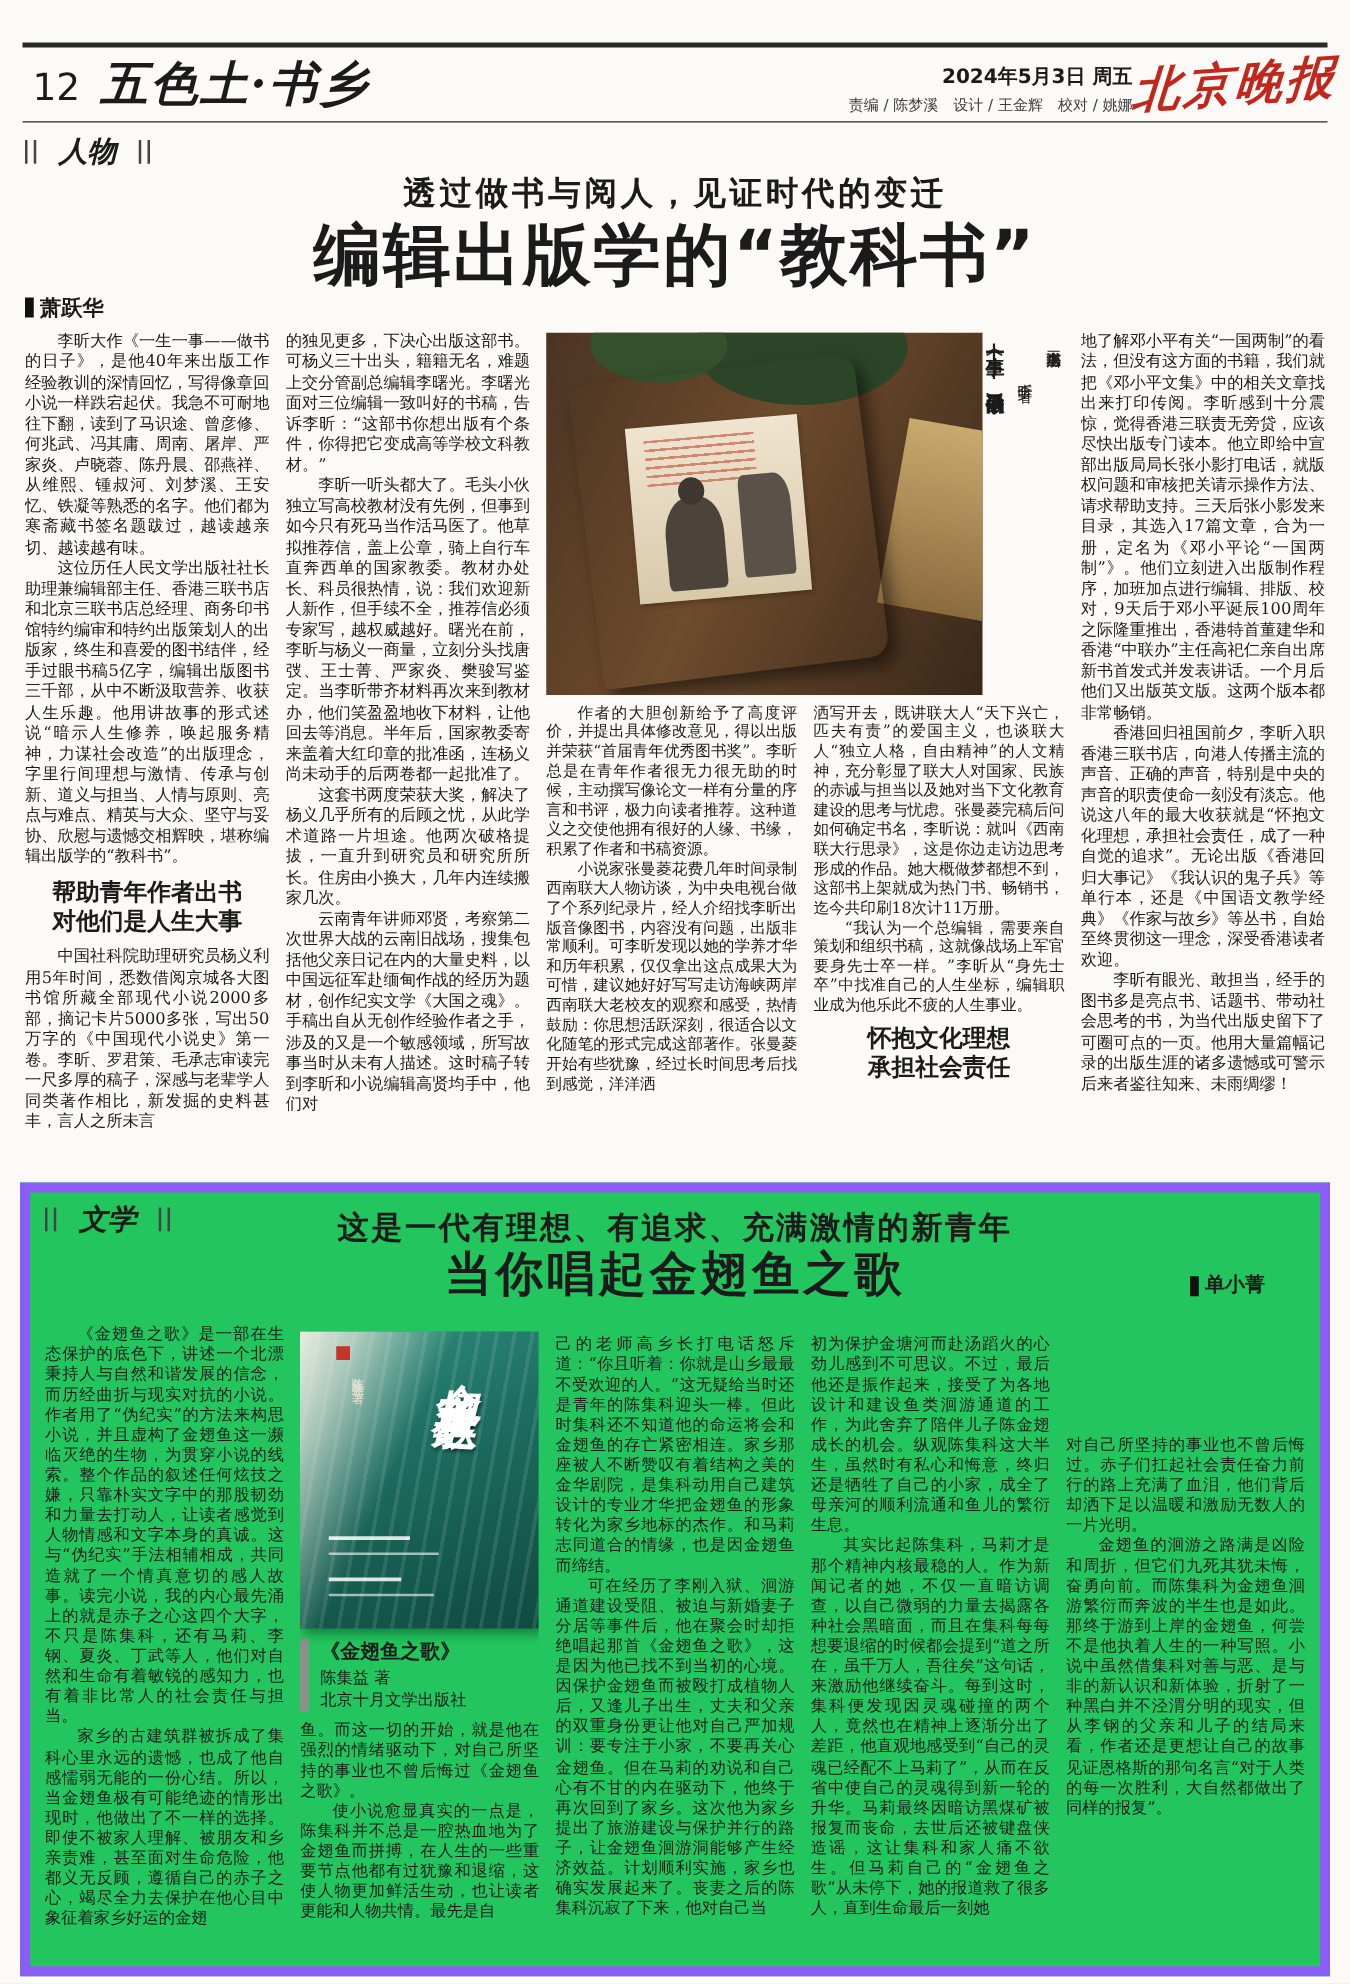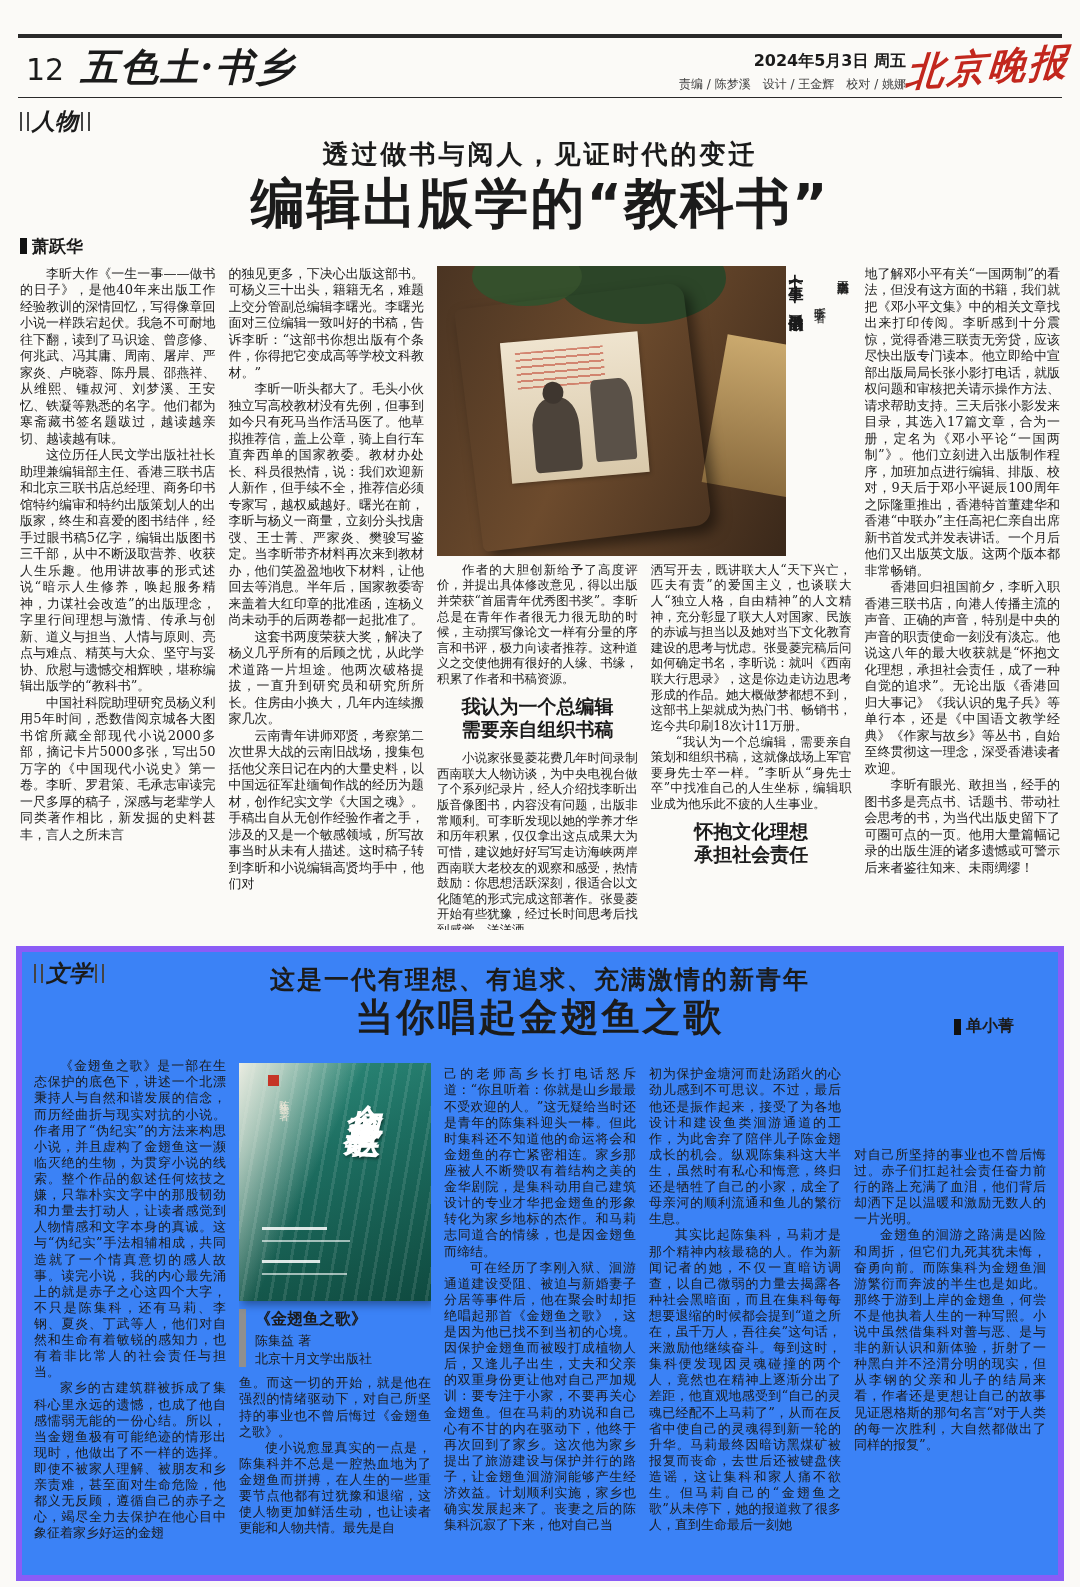--- a/index.html
+++ b/index.html
@@ -13,21 +13,21 @@
   .hdr-left{display:flex;align-items:baseline;gap:16px;}
   .pageno{font-size:30px;}
   .secname{font-size:38px;font-weight:bold;font-style:italic;font-family:"DejaVu Serif",serif;letter-spacing:2px;}
   .hdr-right{display:flex;align-items:flex-end;}
   .pubinfo{text-align:right;}
   .date{font-size:16px;font-weight:bold;}
   .credits{font-size:12px;color:#3d3d3d;margin-top:4px;}
   .masthead{color:#c2271d;font-size:38px;font-weight:bold;font-style:italic;
             font-family:"DejaVu Serif",serif;letter-spacing:3px;transform:rotate(-4deg) skewX(-8deg);}
   
-  .cat{display:inline-flex;align-items:center;gap:3px;font-size:23px;font-weight:bold;
+  .cat{display:inline-flex;align-items:center;gap:18px;font-size:23px;font-weight:bold;
        font-style:italic;font-family:"DejaVu Serif",serif;}
   .dbar{width:5px;height:19px;border-left:2px solid #444;border-right:2px solid #444;display:inline-block;}
   
   .art1{position:absolute;left:20px;right:20px;top:106px;}
   .kicker{text-align:center;font-size:26px;letter-spacing:3px;font-weight:600;margin-top:0px;}
   .head1{text-align:center;font-size:54px;font-weight:900;letter-spacing:2px;line-height:1.05;margin:4px 0 0;}
   .byline{display:flex;justify-content:flex-start;align-items:center;gap:5px;padding-right:64px;
           font-size:17px;font-weight:bold;margin-top:2px;}
   .bmark{width:7px;height:16px;background:#111;display:inline-block;}
   .cols1{display:flex;gap:13px;margin-top:8px;height:664px;overflow:hidden;}
@@ -57,22 +57,22 @@
   .fig2{position:absolute;right:8%;bottom:10%;width:30%;height:58%;background:#5a5148;border-radius:10% 30% 6% 6%;}
   .vcap{width:66px;background:#fbfaf7;display:flex;justify-content:center;padding-top:6px;}
   .vtext{writing-mode:vertical-rl;font-family:"DejaVu Serif",serif;}
   .vtext span{display:block;}
   .vc1{font-size:12px;margin-left:6px;}
   .vc2{font-size:12px;margin-top:26px;margin-left:6px;}
   .vc3{font-size:15px;font-weight:bold;margin-top:2px;}
   .midcols{flex:1;display:flex;gap:13px;overflow:hidden;}
   .midcols .ncol{font-size:12.5px;line-height:1.25;}
   
-  .lit{position:absolute;left:16px;right:16px;top:946px;bottom:6px;border:6px solid #8b5cf6;
-       background:#3b82f6;padding:6px 12px 8px;box-sizing:border-box;}
+  .lit{position:absolute;left:16px;right:16px;top:946px;bottom:6px;border:8px solid #8b5cf6;
+       background:#22c55e;padding:6px 12px 8px;box-sizing:border-box;}
   .kicker2{text-align:center;font-size:25px;letter-spacing:2px;font-weight:700;margin-top:-26px;}
   .head2{text-align:center;font-size:38px;font-weight:900;letter-spacing:3px;margin:2px 0 0;line-height:1.05;}
   .byline2{position:absolute;right:44px;top:64px;display:flex;align-items:center;gap:5px;
            font-size:16px;font-weight:bold;}
   .cols2{display:flex;gap:13px;margin-top:10px;height:504px;overflow:hidden;align-items:center;}
   .cols2 .ncol{font-size:13px;line-height:1.24;}
   
   .cover{height:238px;position:relative;margin-bottom:8px;overflow:hidden;
          background:linear-gradient(160deg,#2f8d7c,#1d6e61 40%,#14564a 80%,#0f4a40);
          box-shadow:3px 4px 8px rgba(0,0,0,.35);}
@@ -127,20 +127,21 @@
     <h1 class="head1">编辑出版学的“教科书”</h1>
     <div class="byline">
       <span class="bmark"></span>
       <span>萧跃华</span>
     </div>
 
     <div class="cols1">
       <div class="ncol">
         <p class="ind">李昕大作《一生一事——做书的日子》，是他40年来出版工作经验教训的深情回忆，写得像章回小说一样跌宕起伏。我急不可耐地往下翻，读到了马识途、曾彦修、何兆武、冯其庸、周南、屠岸、严家炎、卢晓蓉、陈丹晨、邵燕祥、从维熙、锺叔河、刘梦溪、王安忆、铁凝等熟悉的名字。他们都为寒斋藏书签名题跋过，越读越亲切、越读越有味。</p>
         <p class="ind">这位历任人民文学出版社社长助理兼编辑部主任、香港三联书店和北京三联书店总经理、商务印书馆特约编审和特约出版策划人的出版家，终生和喜爱的图书结伴，经手过眼书稿5亿字，编辑出版图书三千部，从中不断汲取营养、收获人生乐趣。他用讲故事的形式述说“暗示人生修养，唤起服务精神，力谋社会改造”的出版理念，字里行间理想与激情、传承与创新、道义与担当、人情与原则、亮点与难点、精英与大众、坚守与妥协、欣慰与遗憾交相辉映，堪称编辑出版学的“教科书”。</p>
+        <h3 class="colsub"><span>帮助青年作者出书</span><br><span>对他们是人生大事</span></h3>
         <p class="ind">中国社科院助理研究员杨义利用5年时间，悉数借阅京城各大图书馆所藏全部现代小说2000多部，摘记卡片5000多张，写出50万字的《中国现代小说史》第一卷。李昕、罗君策、毛承志审读完一尺多厚的稿子，深感与老辈学人同类著作相比，新发掘的史料甚丰，言人之所未言</p>
       </div>
 
       <div class="ncol">
         <p class="cont">的独见更多，下决心出版这部书。可杨义三十出头，籍籍无名，难题上交分管副总编辑李曙光。李曙光面对三位编辑一致叫好的书稿，告诉李昕：“这部书你想出版有个条件，你得把它变成高等学校文科教材。”</p>
         <p class="ind">李昕一听头都大了。毛头小伙独立写高校教材没有先例，但事到如今只有死马当作活马医了。他草拟推荐信，盖上公章，骑上自行车直奔西单的国家教委。教材办处长、科员很热情，说：我们欢迎新人新作，但手续不全，推荐信必须专家写，越权威越好。曙光在前，李昕与杨义一商量，立刻分头找唐弢、王士菁、严家炎、樊骏写鉴定。当李昕带齐材料再次来到教材办，他们笑盈盈地收下材料，让他回去等消息。半年后，国家教委寄来盖着大红印章的批准函，连杨义尚未动手的后两卷都一起批准了。</p>
         <p class="ind">这套书两度荣获大奖，解决了杨义几乎所有的后顾之忧，从此学术道路一片坦途。他两次破格提拔，一直升到研究员和研究所所长。住房由小换大，几年内连续搬家几次。</p>
         <p class="ind">云南青年讲师邓贤，考察第二次世界大战的云南旧战场，搜集包括他父亲日记在内的大量史料，以中国远征军赴缅甸作战的经历为题材，创作纪实文学《大国之魂》。手稿出自从无创作经验作者之手，涉及的又是一个敏感领域，所写故事当时从未有人描述。这时稿子转到李昕和小说编辑高贤均手中，他们对</p>
       </div>
 
@@ -162,21 +163,20 @@
             <div class="vtext">
               <span class="vc1">上海三联书店</span>
               <span class="vc2">李昕 著</span>
               <span class="vc3">《一生一事——做书的日子》</span>
             </div>
           </div>
         </div>
         <div class="midcols">
           <div class="ncol">
             <p class="ind">作者的大胆创新给予了高度评价，并提出具体修改意见，得以出版并荣获“首届青年优秀图书奖”。李昕总是在青年作者很无力很无助的时候，主动撰写像论文一样有分量的序言和书评，极力向读者推荐。这种道义之交使他拥有很好的人缘、书缘，积累了作者和书稿资源。</p>
-            <h3 class="colsub"><span>我认为一个总编辑</span><br><span>需要亲自组织书稿</span></h3>
             <p class="ind">小说家张曼菱花费几年时间录制西南联大人物访谈，为中央电视台做了个系列纪录片，经人介绍找李昕出版音像图书，内容没有问题，出版非常顺利。可李昕发现以她的学养才华和历年积累，仅仅拿出这点成果大为可惜，建议她好好写写走访海峡两岸西南联大老校友的观察和感受，热情鼓励：你思想活跃深刻，很适合以文化随笔的形式完成这部著作。张曼菱开始有些犹豫，经过长时间思考后找到感觉，洋洋洒</p>
           </div>
           <div class="ncol">
             <p class="cont">洒写开去，既讲联大人“天下兴亡，匹夫有责”的爱国主义，也谈联大人“独立人格，自由精神”的人文精神，充分彰显了联大人对国家、民族的赤诚与担当以及她对当下文化教育建设的思考与忧虑。张曼菱完稿后问如何确定书名，李昕说：就叫《西南联大行思录》，这是你边走访边思考形成的作品。她大概做梦都想不到，这部书上架就成为热门书、畅销书，迄今共印刷18次计11万册。</p>
             <p class="ind">“我认为一个总编辑，需要亲自策划和组织书稿，这就像战场上军官要身先士卒一样。”李昕从“身先士卒”中找准自己的人生坐标，编辑职业成为他乐此不疲的人生事业。</p>
             <h3 class="colsub"><span>怀抱文化理想</span><br><span>承担社会责任</span></h3>
           </div>
         </div>
       </div>
 

